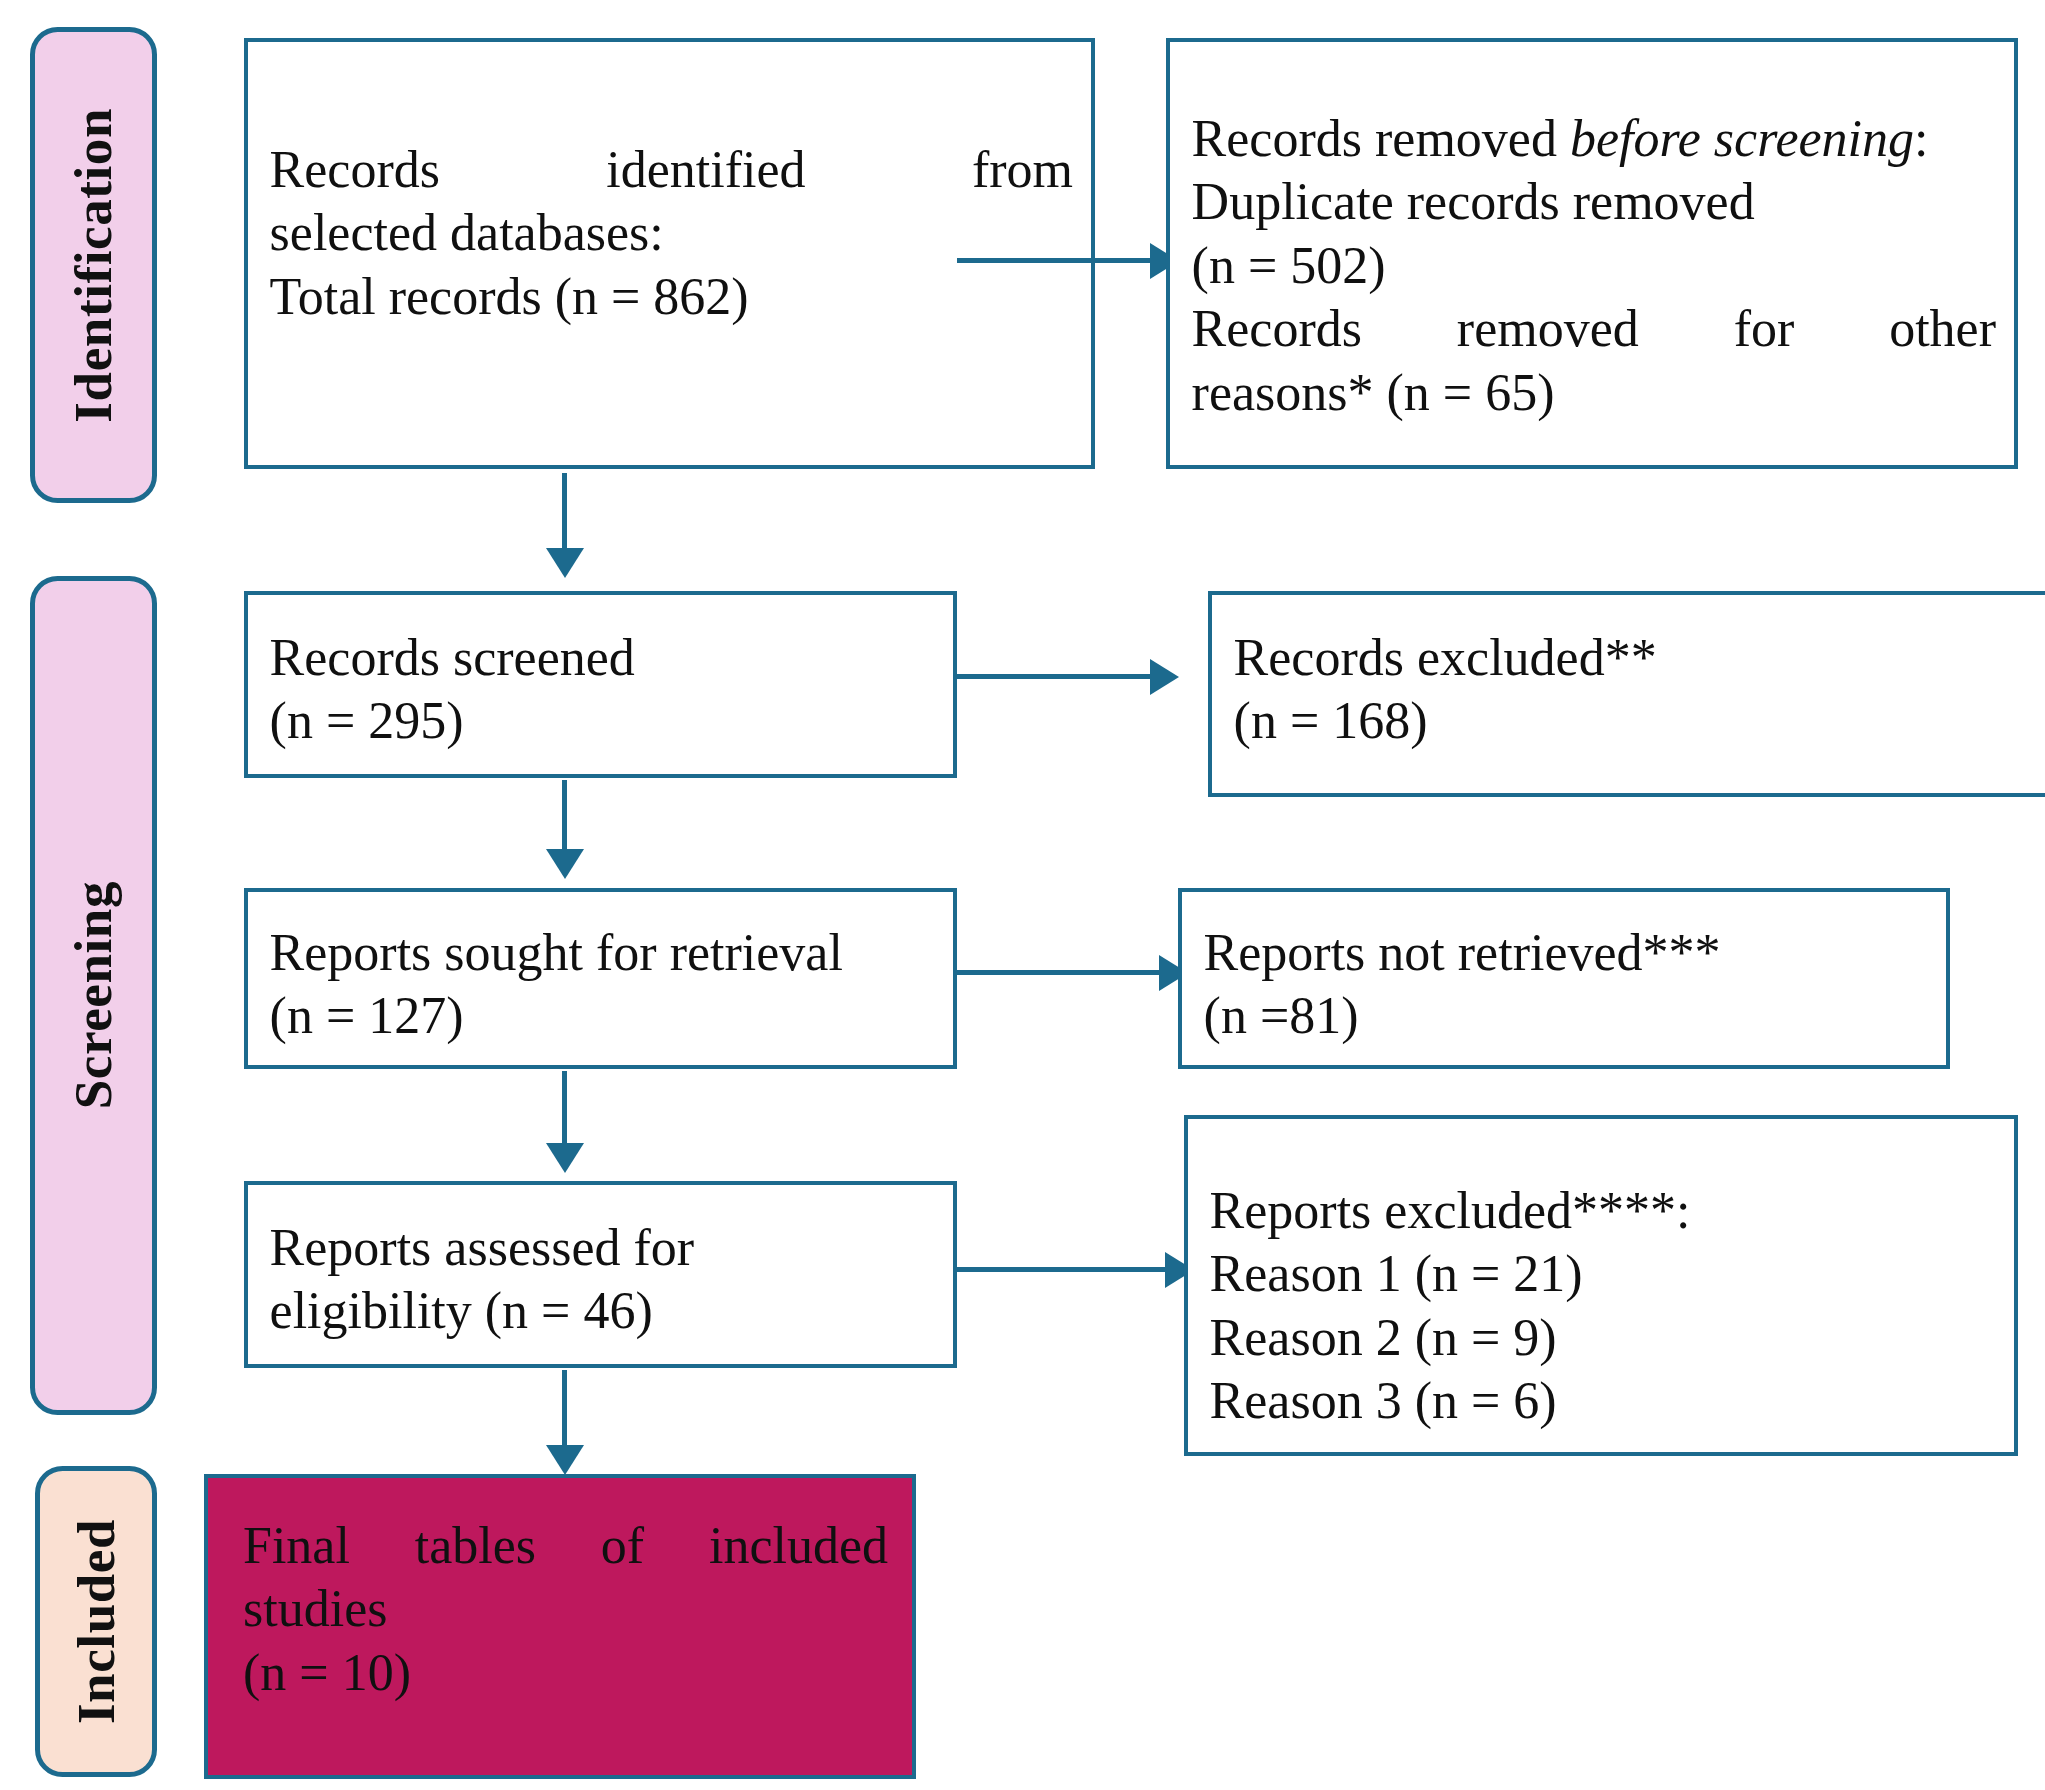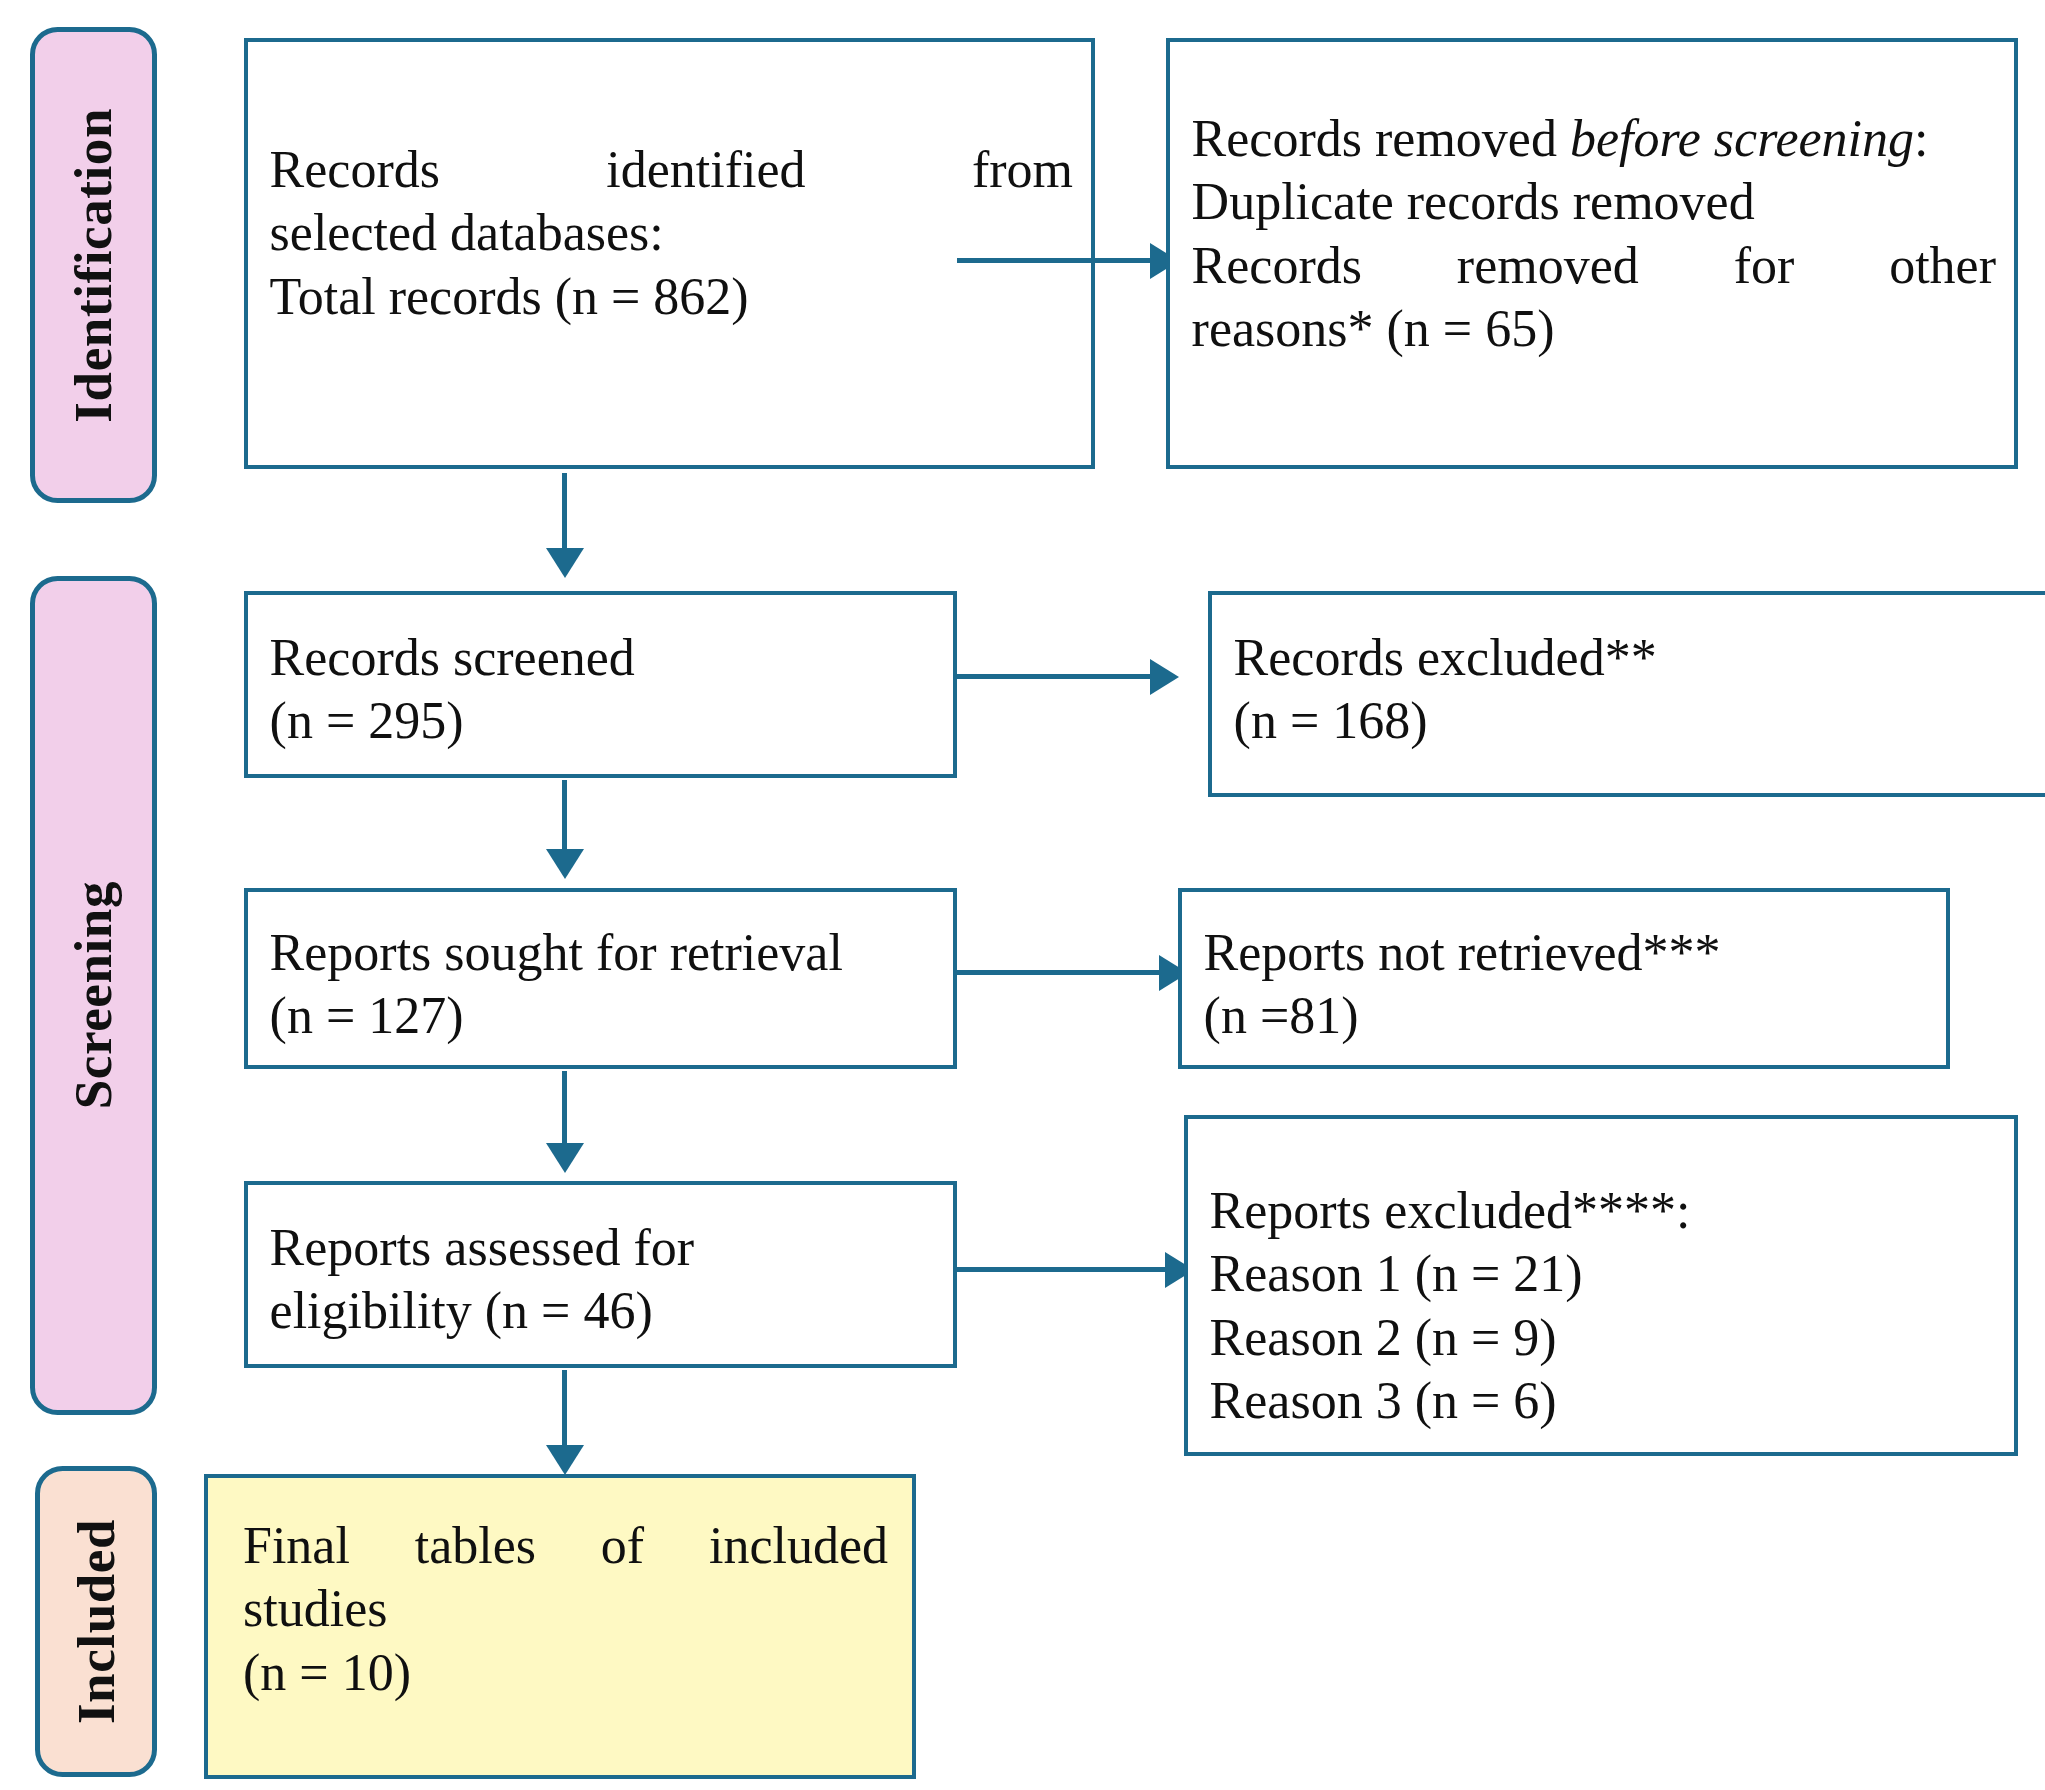--- a/index.html
+++ b/index.html
@@ -43,21 +43,21 @@
   .pill-peach { background: #FAE0D2; }
 
   
   .flow-box {
     position: absolute;
     box-sizing: border-box;
     border: 4.8px solid #1C6A8E;
     background: #FFFFFF;
     padding: 0;
   }
-  .flow-box.filled { background: #fef9c3; }
+  .flow-box.filled { background: #be185d; }
 
   .box-text {
     position: absolute;
     left: 21.6px;
     right: 18px;
     font-size: 52px;
     line-height: 1.22;
     color: #101010;
     font-family: "Liberation Serif", "DejaVu Serif", serif;
   }
@@ -122,20 +122,21 @@
     </div>
   </div>
 
   <div class="h-line" style="left:957px; top:258px; width:198px;"></div>
   <div class="h-arrow-head" style="left:1150px; top:243px;"></div>
 
   <div class="flow-box" style="left:1166px; top:38px; width:852px; height:431px;">
     <div class="box-text" style="top:65px;">
       <span class="line plain"><span>Records removed </span><em>before screening</em><span>:</span></span>
       <span class="line plain">Duplicate records removed</span>
+      <span class="line plain">(n = 502)</span>
       <span class="line just">Records removed for other</span>
       <span class="line plain">reasons* (n = 65)</span>
     </div>
   </div>
 
   <div class="v-line" style="left:562px; top:473px; height:78px;"></div>
   <div class="v-arrow-head" style="left:546px; top:548px;"></div>
 
   <div class="flow-box" style="left:244px; top:591px; width:713px; height:187px;">
     <div class="box-text" style="top:31px;">

